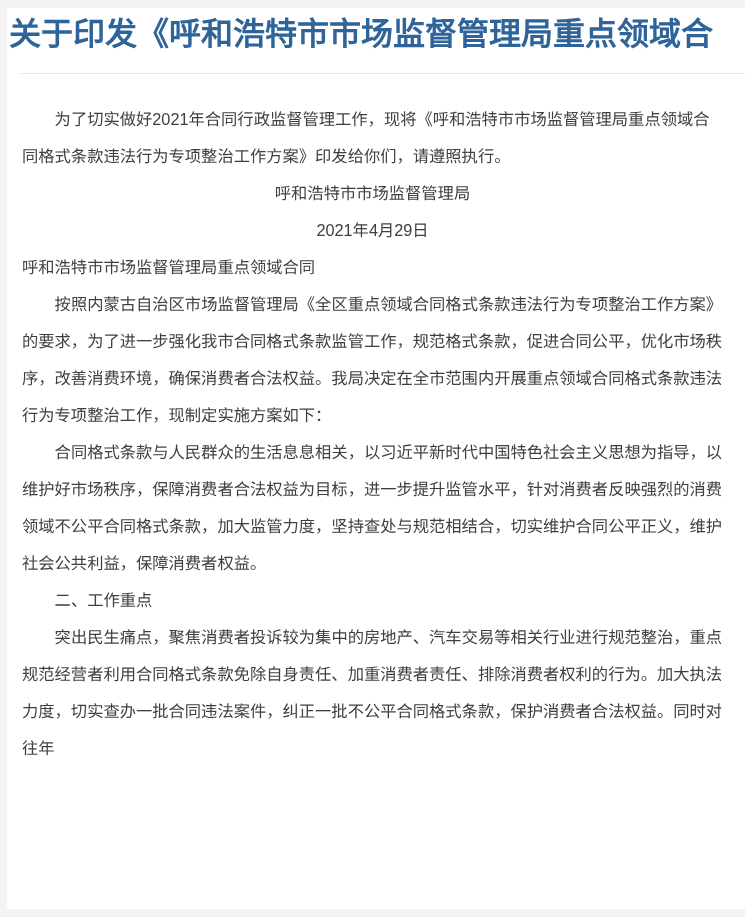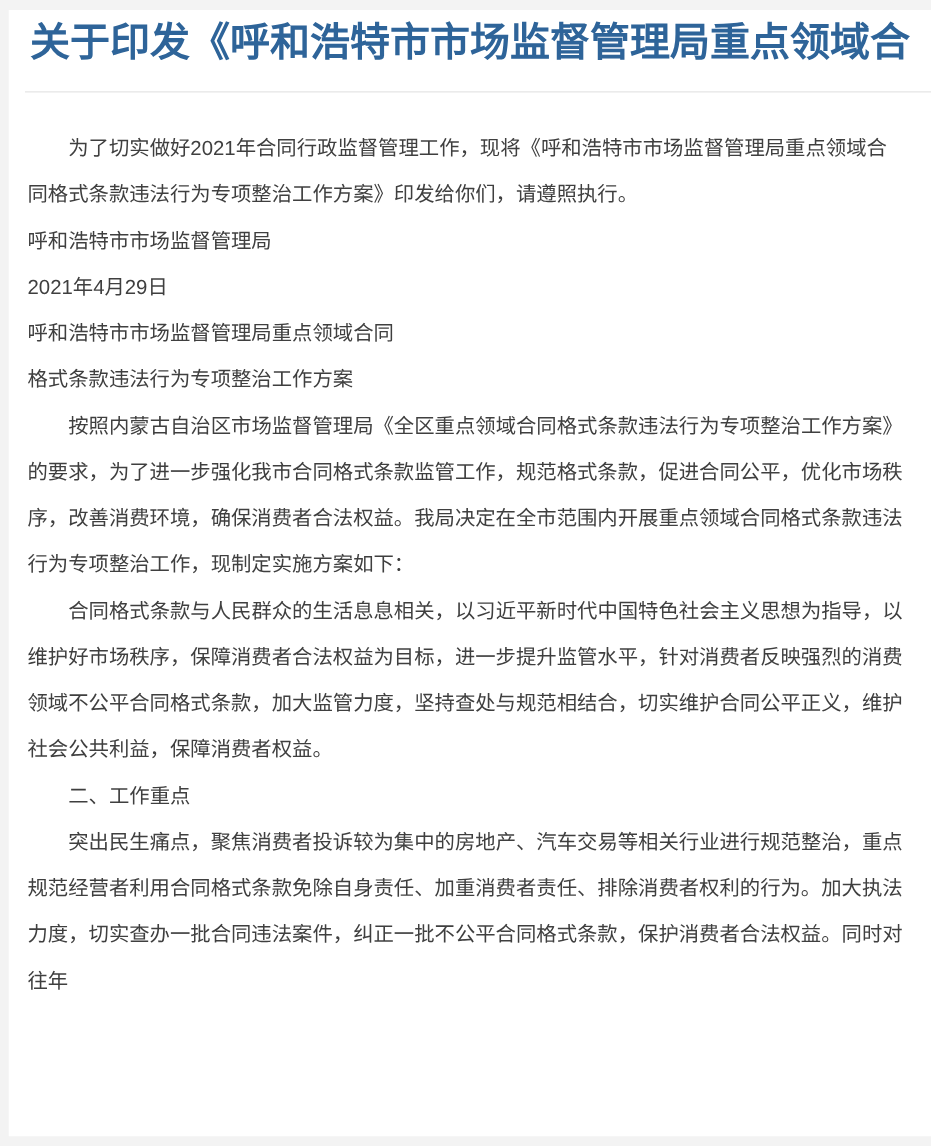--- a/index.html
+++ b/index.html
@@ -19,21 +19,20 @@
     top: 8px;
     right: 0;
     bottom: 8px;
     background: #ffffff;
     overflow: hidden;
   }
   
   .notice-title {
     margin: 4px 0 0 0;
     padding: 0 2px;
-    text-align: center;
     color: #2e6499;
     font-weight: bold;
     font-size: 32px;
     line-height: 44px;
     letter-spacing: 0;
   }
   .notice-title span { display: block; white-space: nowrap; }
   .meta-bar {
     margin-top: 19px;
     text-align: center;
@@ -49,21 +48,21 @@
   }
   
   .article-body {
     padding: 27px 22px 0 15px;
     color: #3f3f3f;
     font-size: 16.3px;
     line-height: 37px;
   }
   .article-body p { margin: 0; }
   .indent { text-indent: 2em; }
-  .align-right { text-align: left; }
+  .align-right { text-align: center; }
   .align-center { }
 </style>
 </head>
 <body>
 
 <div class="article-card">
 
   <h1 class="notice-title">
     <span>关于印发《呼和浩特市市场监督管理局重点领域合</span>
   </h1>
@@ -74,21 +73,20 @@
   <div class="article-body">
 
     <p class="indent">为了切实做好2021年合同行政监督管理工作，现将《呼和浩特市市场监督管理局重点领域合同格式条款违法行为专项整治工作方案》印发给你们，请遵照执行。</p>
 
     <p class="align-right">呼和浩特市市场监督管理局</p>
 
     <p class="align-right">2021年4月29日</p>
 
     <p class="align-center">呼和浩特市市场监督管理局重点领域合同</p>
 
-    <p class="align-center">格式条款违法行为专项整治工作方案</p>
 
     <p class="indent">按照内蒙古自治区市场监督管理局《全区重点领域合同格式条款违法行为专项整治工作方案》的要求，为了进一步强化我市合同格式条款监管工作，规范格式条款，促进合同公平，优化市场秩序，改善消费环境，确保消费者合法权益。我局决定在全市范围内开展重点领域合同格式条款违法行为专项整治工作，现制定实施方案如下：</p>
 
 
     <p class="indent">合同格式条款与人民群众的生活息息相关，以习近平新时代中国特色社会主义思想为指导，以维护好市场秩序，保障消费者合法权益为目标，进一步提升监管水平，针对消费者反映强烈的消费领域不公平合同格式条款，加大监管力度，坚持查处与规范相结合，切实维护合同公平正义，维护社会公共利益，保障消费者权益。</p>
 
     <p class="indent">二、工作重点</p>
 
     <p class="indent">突出民生痛点，聚焦消费者投诉较为集中的房地产、汽车交易等相关行业进行规范整治，重点规范经营者利用合同格式条款免除自身责任、加重消费者责任、排除消费者权利的行为。加大执法力度，切实查办一批合同违法案件，纠正一批不公平合同格式条款，保护消费者合法权益。同时对往年</p>
   </div>

